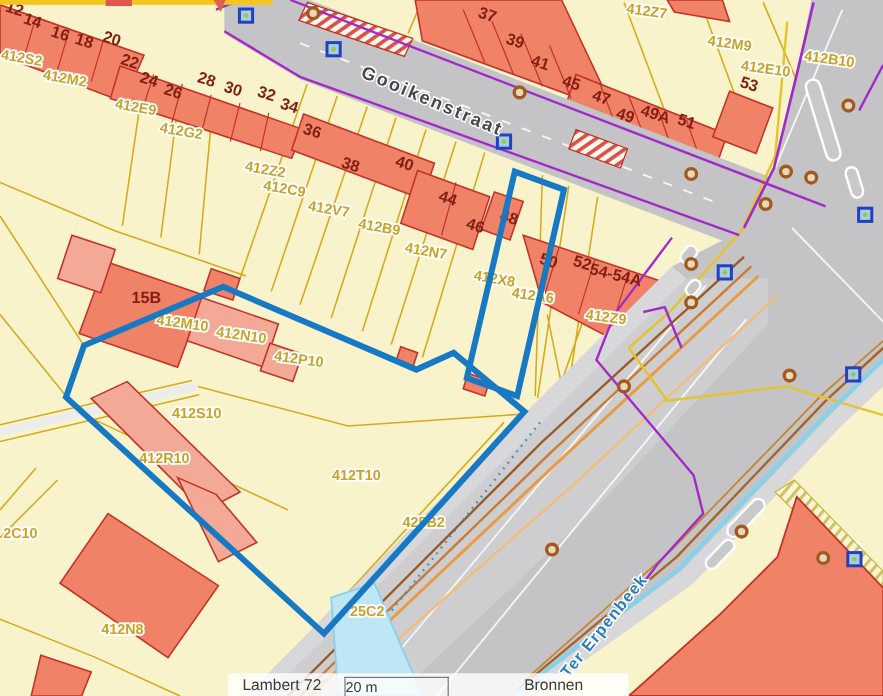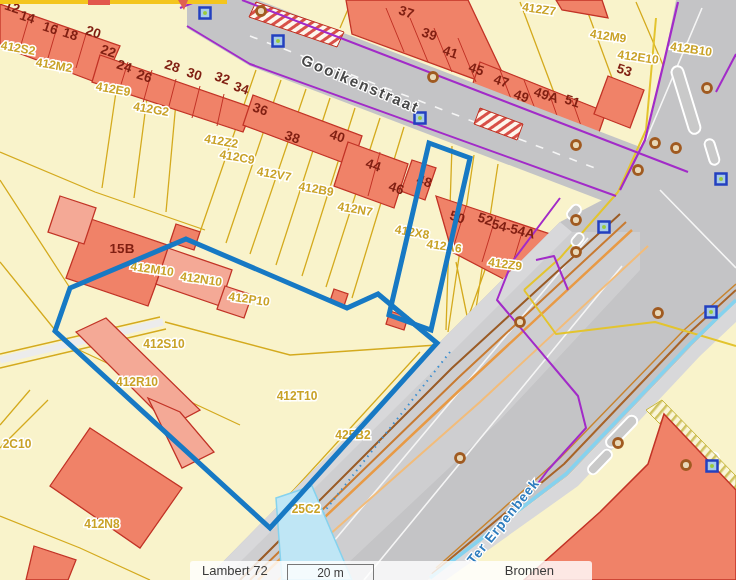--- a/index.html
+++ b/index.html
@@ -9,27 +9,27 @@
   
   .hn{font-family:"Liberation Sans",sans-serif;font-weight:bold;font-size:13.5px;
       fill:#801F12;text-anchor:middle;dominant-baseline:middle;}
   .pl{font-family:"Liberation Sans",sans-serif;font-weight:bold;font-size:12px;
       fill:#C9A227;stroke:#FFFFFF;stroke-width:3px;paint-order:stroke;
       text-anchor:middle;dominant-baseline:middle;}
   .sl{font-family:"Liberation Sans",sans-serif;font-weight:bold;
       stroke:#FFFFFF;stroke-width:2.5px;paint-order:stroke;
       text-anchor:middle;dominant-baseline:middle;}
   
-  .statusbar{position:absolute;left:190px;top:561px;width:402px;height:19px;
+  .statusbar{position:absolute;left:190px;top:561px;width:334px;height:19px;
       background:rgba(255,255,255,0.82);border-radius:3px 3px 0 0;
       display:flex;align-items:center;font-size:13px;color:#3a3a3a;}
   .statusbar .proj{margin-left:12px;}
   .scalebar{position:absolute;left:97px;top:3px;width:85px;height:15px;
       border:1px solid #777;border-bottom:none;display:flex;
-      align-items:center;justify-content:center;font-size:12px;color:#3a3a3a;}
+      align-items:center;font-size:12px;color:#3a3a3a;}
   .sources{margin-left:auto;margin-right:38px;cursor:pointer;}
 </style>
 </head>
 <body>
 
 <div id="stage">
   <svg id="map-svg" width="736" height="580" viewBox="0 0 736 580">
     <defs>
       <pattern id="redHatch" width="7" height="7" patternUnits="userSpaceOnUse" patternTransform="rotate(55)">
         <rect width="7" height="7" fill="#FDF6EC"></rect>

